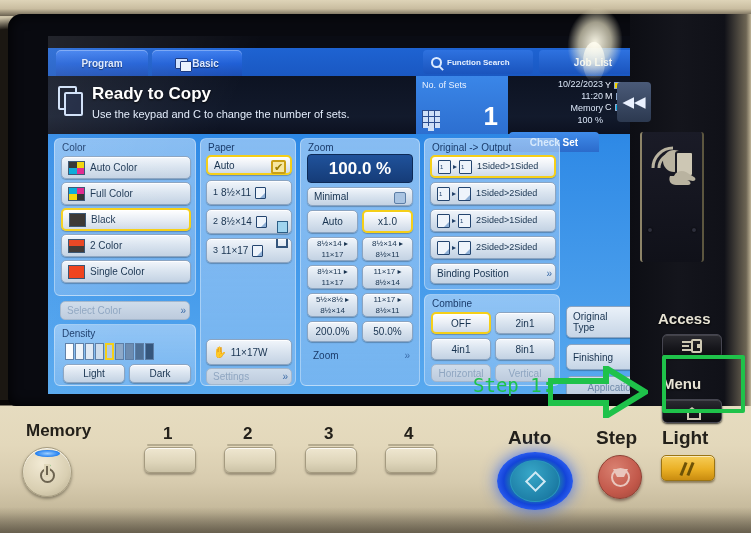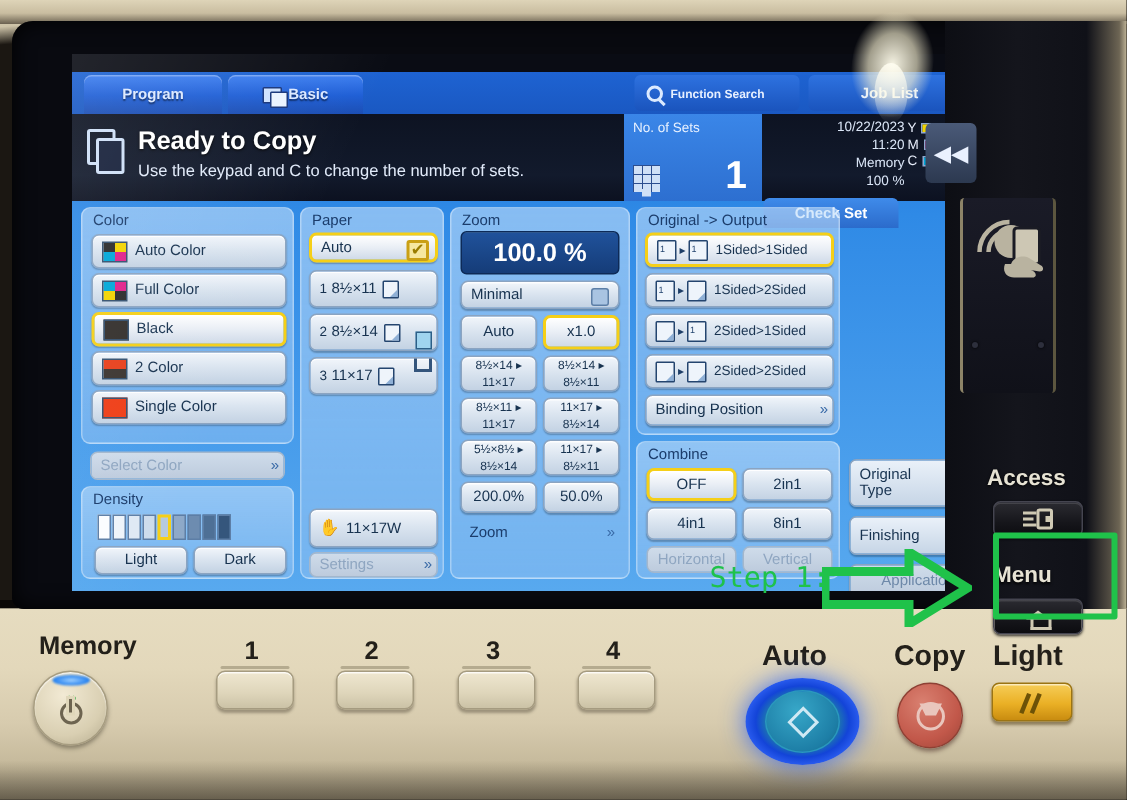--- a/index.html
+++ b/index.html
@@ -698,21 +698,21 @@
   <div class="hw-label" style="left:404px;top:424px;font-size:17px;">4</div>
   <div class="numbtn" style="left:385px;top:447px;"></div>
 
   <div class="hw-label" style="left:508px;top:427px;font-size:19px;">Auto</div>
   <div class="start-btn">
     <span class="start-inner">
       <span class="diamond"></span>
     </span>
   </div>
 
-  <div class="hw-label" style="left:596px;top:427px;font-size:19px;">Copy</div>
+  <div class="hw-label" style="left:596px;top:427px;font-size:19px;">Step</div>
   <div class="stop-btn">
     <span class="stop-glyph"></span>
   </div>
 
   <div class="hw-label" style="left:662px;top:427px;font-size:19px;">Light</div>
   <div class="reset-btn">
     <span class="slash"></span>
   </div>
 
   <div class="step-label">Step 1:</div>

